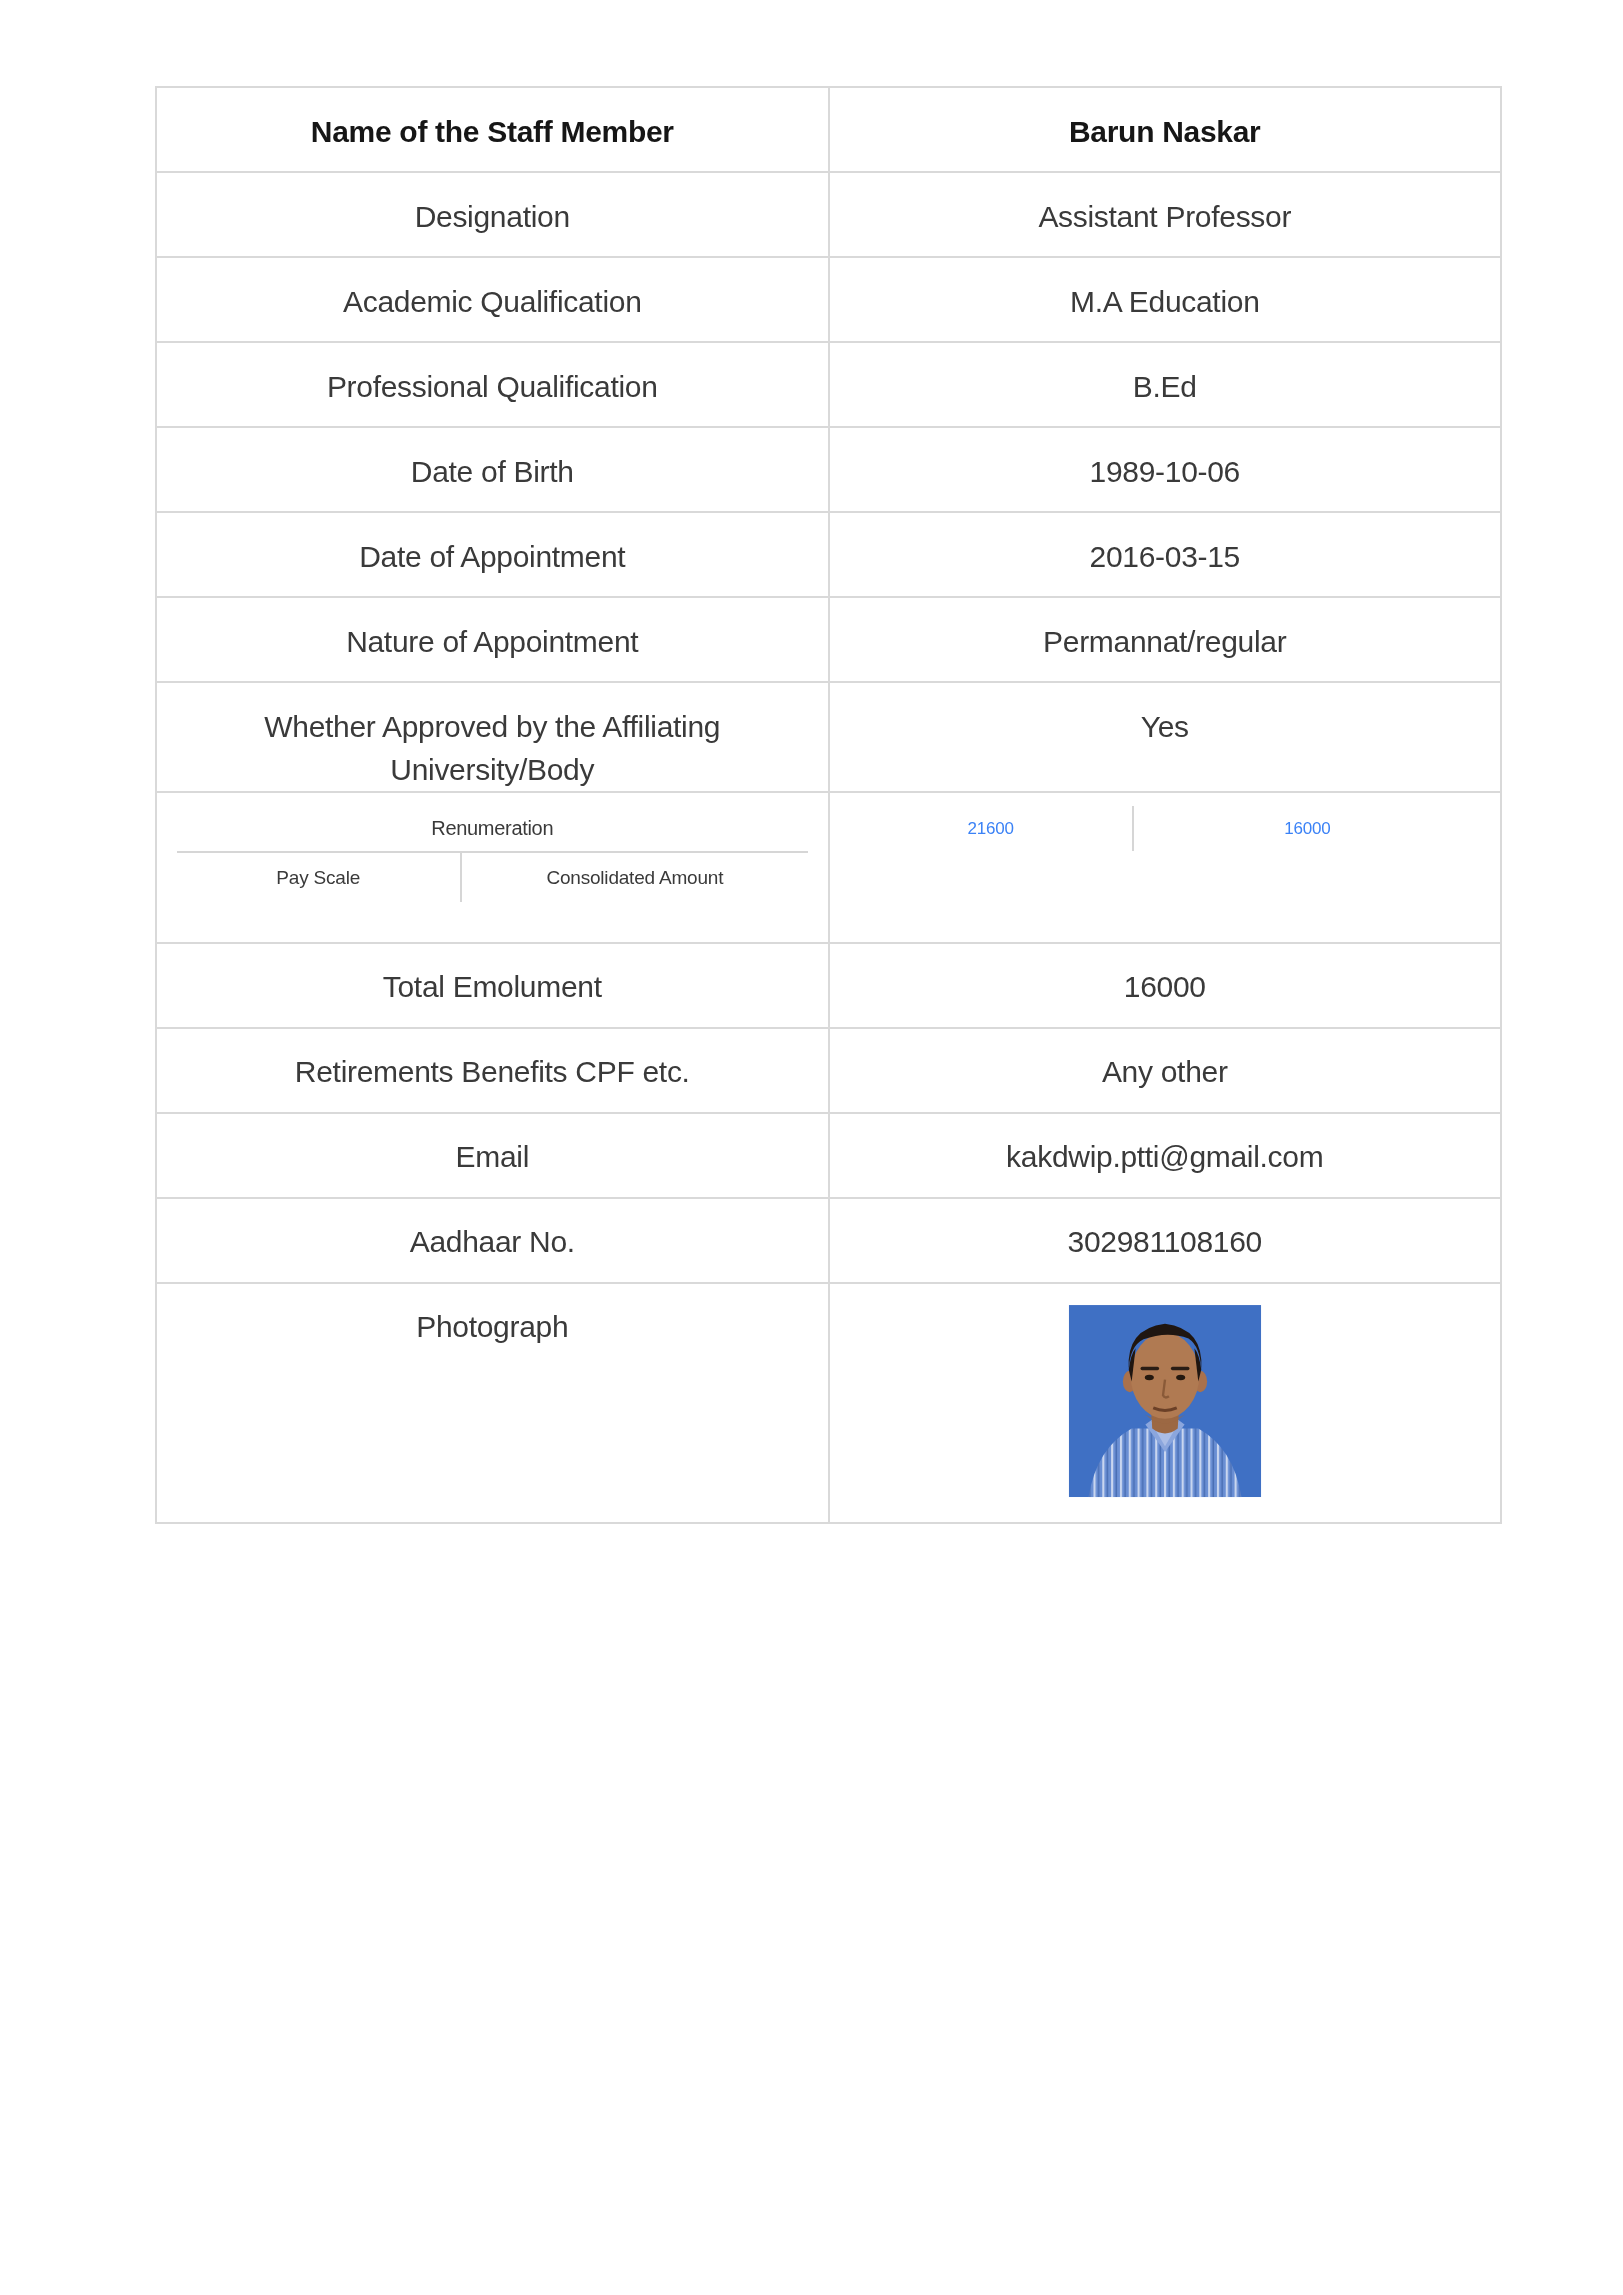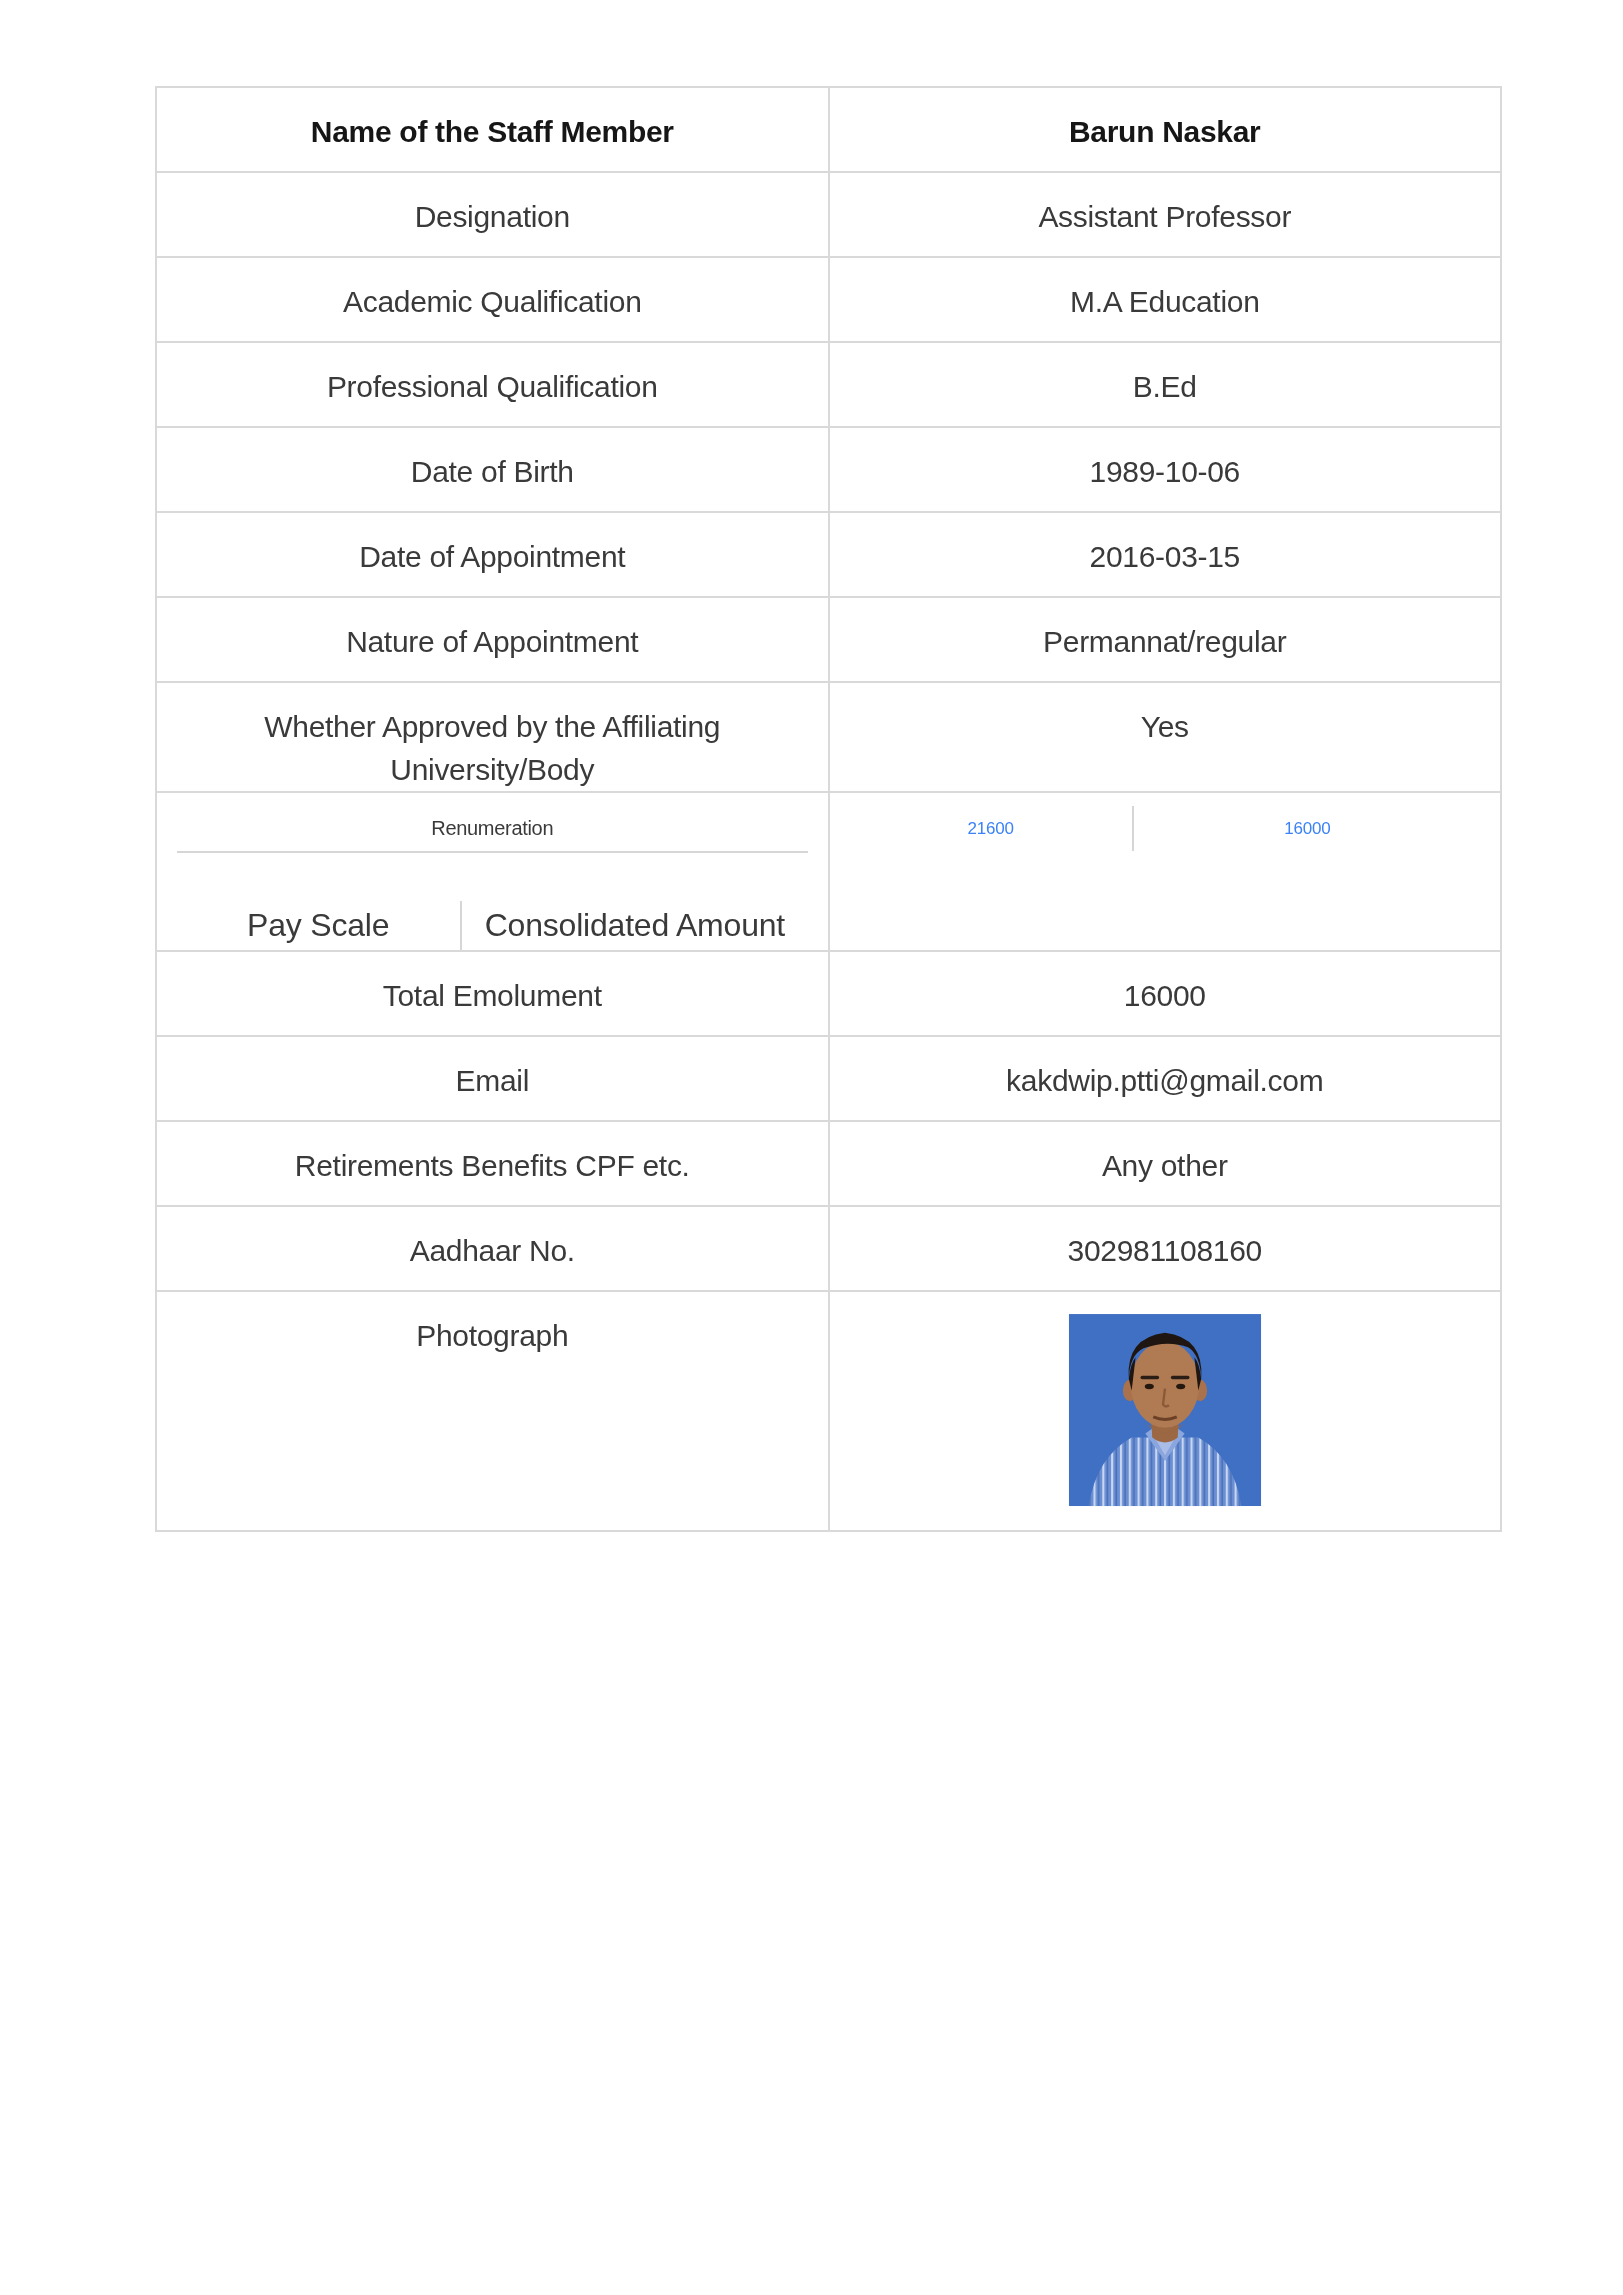--- a/index.html
+++ b/index.html
@@ -46,25 +46,24 @@
   .renum-title{
     font-size:20px;
     line-height:45px;
   }
   .renum-sub{
     display:flex;
     border-top:2px solid #d6d6d6;
   }
   .renum-sub .sub-a,
   .renum-sub .sub-b{
-    font-size:32px;
+    font-size:19px;
     line-height:49px;
     letter-spacing:-0.2px;
     color:#3a3a3a;
-    margin-top:48px;
   }
   .renum-sub .sub-a{width:45%;}
   .renum-sub .sub-b{width:55%;border-left:2px solid #d6d6d6;}
   .renum-vals{display:flex;}
   .renum-vals .sub-a,
   .renum-vals .sub-b{
     font-size:17px;
     line-height:45px;
     letter-spacing:-0.2px;
     color:#3b82f6;
@@ -132,26 +131,26 @@
               <div class="sub-b">16000</div>
             </div>
           </div>
         </td>
       </tr>
       <tr class="r-regular">
         <td>Total Emolument</td>
         <td>16000</td>
       </tr>
       <tr class="r-regular">
+        <td>Retirements Benefits CPF etc.</td>
+        <td>Any other</td>
+      </tr>
+      <tr class="r-regular">
         <td>Email</td>
         <td>kakdwip.ptti@gmail.com</td>
-      </tr>
-      <tr class="r-regular">
-        <td>Retirements Benefits CPF etc.</td>
-        <td>Any other</td>
       </tr>
       <tr class="r-regular">
         <td>Aadhaar No.</td>
         <td>302981108160</td>
       </tr>
       <tr class="r-photo">
         <td>Photograph</td>
         <td>
           <span class="photo-holder">
             <svg width="196" height="202" viewBox="0 0 200 206" xmlns="http://www.w3.org/2000/svg">

